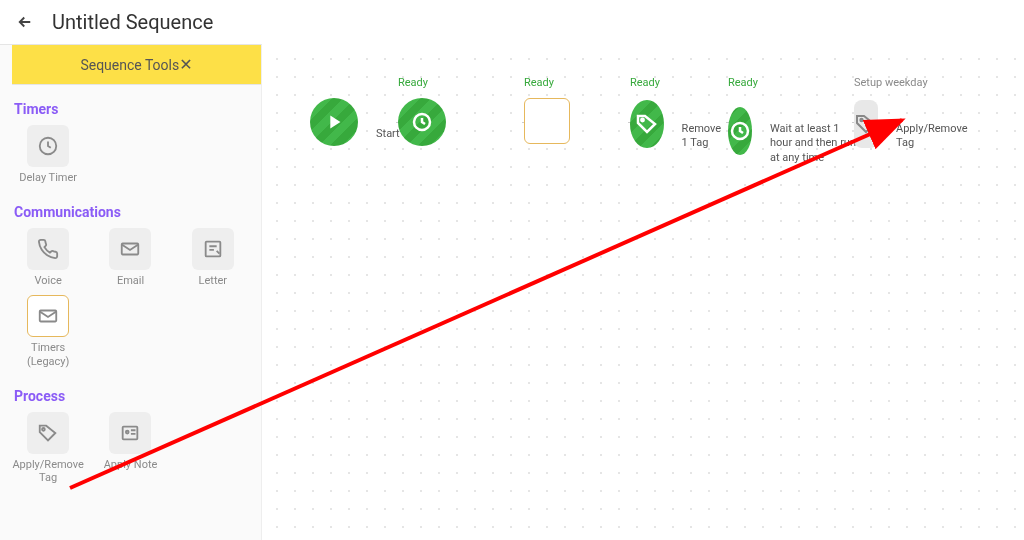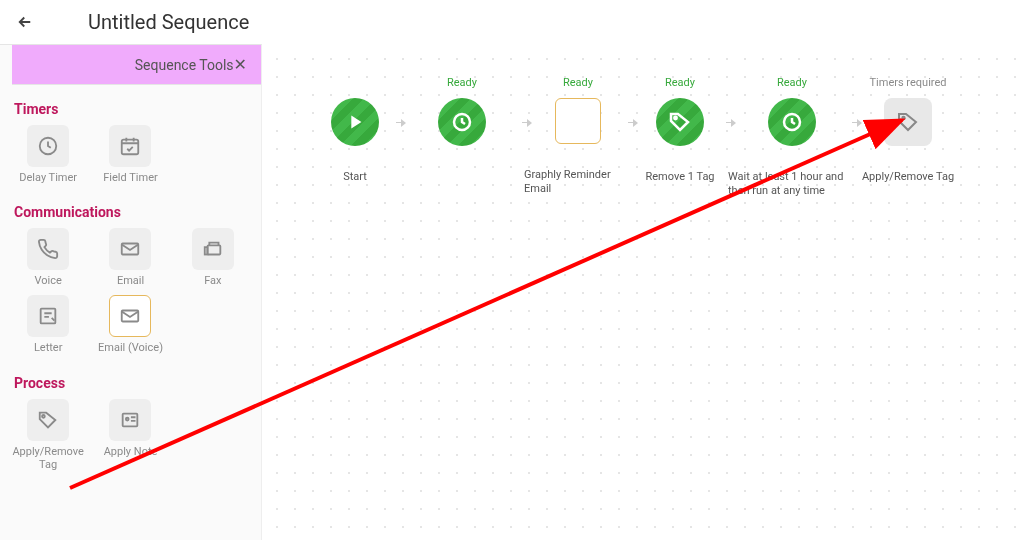--- a/index.html
+++ b/index.html
@@ -1,34 +1,34 @@
 <!DOCTYPE html>
 <html><head>
 <meta charset="utf-8">
 <style>
   * { box-sizing: border-box; margin: 0; padding: 0; }
   body { font-family: -apple-system, BlinkMacSystemFont, "Segoe UI", Roboto, Arial, sans-serif; background: #fff; width: 1024px; height: 540px; overflow: hidden; position: relative; }
-  .topbar { display: flex; align-items: center; height: 44px; padding: 0 14px; gap: 36px; }
+  .topbar { display: flex; align-items: center; height: 44px; padding: 0 14px; }
   .back-arrow { width: 22px; height: 22px; display: flex; align-items: center; justify-content: center; cursor: pointer; color: #444; }
   .title { margin-left: 16px; font-size: 20px; color: #333; font-weight: 400; }
   .main { display: flex; height: calc(540px - 44px); }
   .sidebar { width: 262px; border-top: 1px solid #e5e5e5; background: #fafafa; border-right: 1px solid #eee; position: relative; }
-  .sidebar-header { display: flex; align-items: center; justify-content: flex-end; padding: 10px 14px; border-bottom: 1px solid #e5e5e5; background: #f0abfc; margin-left: 12px; }
+  .sidebar-header { display: flex; align-items: center; justify-content: center; padding: 10px 14px; border-bottom: 1px solid #e5e5e5; background: #fde047; margin-left: 12px; }
   .sidebar-title { font-size: 14px; color: #555; }
   .close-x { font-size: 16px; color: #555; cursor: pointer; }
   .section { padding: 10px 10px 4px; }
-  .section-title { font-size: 14px; font-weight: 700; color: #be185d; margin: 6px 4px 8px; }
+  .section-title { font-size: 14px; font-weight: 700; color: #8b5cf6; margin: 6px 4px 8px; }
   .tool-grid { display: grid; grid-template-columns: repeat(3, 1fr); gap: 8px 6px; }
   .tool { display: flex; flex-direction: column; align-items: center; text-align: center; cursor: pointer; }
   .tool-icon { width: 42px; height: 42px; border-radius: 6px; background: #eeeeee; display: flex; align-items: center; justify-content: center; color: #8a8a8a; }
   .tool-icon.bordered { background: #fff; border: 1px solid #e6b85c; }
   .tool-label { font-size: 11px; color: #8a8a8a; margin-top: 4px; line-height: 1.2; }
   .canvas { flex: 1; position: relative; background-image: radial-gradient(#e5e5e5 1px, transparent 1px); background-size: 18px 18px; background-position: 6px 6px; }
   .flow { position: absolute; top: 54px; left: 48px; display: flex; align-items: flex-start; }
-  .node-wrap { display: flex; flex-direction: column; align-items: center; width: 110px; position: relative; }
+  .node-wrap { display: flex; flex-direction: row; align-items: center; width: 110px; position: relative; gap: 18px; }
   .node-status { font-size: 11px; color: #37a93c; position: absolute; top: -22px; }
   .node-status.setup { color: #8a8a8a; }
   .node { width: 48px; height: 48px; border-radius: 50%; background: #37a93c; display: flex; align-items: center; justify-content: center; color: #fff; position: relative; }
   .node.striped { background: repeating-linear-gradient(135deg, #37a93c 0 8px, #42b84a 8px 16px); }
   .node.empty { background: #fff; border: 1px solid #e6b85c; border-radius: 6px; width: 46px; height: 46px; }
   .node.gray { background: #e8e8e8; color: #888; border-radius: 8px; }
   .node-label { font-size: 11px; color: #555; margin-top: 24px; text-align: left; line-height: 1.3; }
   .arrow { width: 6px; display: flex; align-items: center; margin: 0 -4px; margin-top: 24px; position: relative; }
   .arrow-line { height: 1px; background: #ccc; flex: 1; position: relative; }
   .arrow-line::after { content: ''; position: absolute; right: -4px; top: -3px; border-left: 5px solid #ccc; border-top: 4px solid transparent; border-bottom: 4px solid transparent; }
@@ -58,29 +58,20 @@
       <div class="tool-grid">
         <div class="tool">
           <div class="tool-icon">
             <svg width="22" height="22" viewBox="0 0 24 24" fill="none" stroke="currentColor" stroke-width="2">
                 <circle cx="12" cy="12" r="9"></circle>
                 <path d="M12 7v5l3 2"></path>
               </svg>
           </div>
           <div class="tool-label">Delay Timer</div>
         </div>
-        <div class="tool">
-          <div class="tool-icon">
-            <svg width="22" height="22" viewBox="0 0 24 24" fill="none" stroke="currentColor" stroke-width="2">
-                <rect x="3" y="5" width="18" height="16" rx="2"></rect>
-                <path d="M3 9h18M8 3v4M16 3v4M9 15l2 2 4-4"></path>
-              </svg>
-          </div>
-          <div class="tool-label">Field Timer</div>
-        </div>
       </div>
     </div>
 
     <div class="section">
       <div class="section-title">Communications</div>
       <div class="tool-grid">
         <div class="tool">
           <div class="tool-icon">
             <svg width="22" height="22" viewBox="0 0 24 24" fill="none" stroke="currentColor" stroke-width="2">
                 <path d="M22 16.92v3a2 2 0 0 1-2.18 2 19.8 19.8 0 0 1-8.63-3.07 19.5 19.5 0 0 1-6-6A19.8 19.8 0 0 1 2.12 4.18 2 2 0 0 1 4.11 2h3a2 2 0 0 1 2 1.72c.13.96.37 1.9.72 2.81a2 2 0 0 1-.45 2.11L8.09 10a16 16 0 0 0 6 6l1.36-1.29a2 2 0 0 1 2.11-.45c.9.35 1.85.6 2.81.72A2 2 0 0 1 22 16.92z"></path>
@@ -93,44 +84,34 @@
             <svg width="22" height="22" viewBox="0 0 24 24" fill="none" stroke="currentColor" stroke-width="2">
                 <rect x="3" y="6" width="18" height="12" rx="1"></rect>
                 <path d="M3 7l9 6 9-6"></path>
               </svg>
           </div>
           <div class="tool-label">Email</div>
         </div>
         <div class="tool">
           <div class="tool-icon">
             <svg width="22" height="22" viewBox="0 0 24 24" fill="none" stroke="currentColor" stroke-width="2">
-                <rect x="6" y="8" width="14" height="10" rx="1"></rect>
-                <rect x="3" y="10" width="3" height="8"></rect>
-                <path d="M8 8V5h10v3"></path>
-              </svg>
-          </div>
-          <div class="tool-label">Fax</div>
-        </div>
-        <div class="tool">
-          <div class="tool-icon">
-            <svg width="22" height="22" viewBox="0 0 24 24" fill="none" stroke="currentColor" stroke-width="2">
                 <rect x="4" y="4" width="16" height="16" rx="1"></rect>
                 <path d="M8 9h8M8 13h5M16 14l3 3"></path>
               </svg>
           </div>
           <div class="tool-label">Letter</div>
         </div>
         <div class="tool">
           <div class="tool-icon bordered">
             <svg width="22" height="22" viewBox="0 0 24 24" fill="none" stroke="currentColor" stroke-width="2">
                 <rect x="3" y="6" width="18" height="12" rx="1"></rect>
                 <path d="M3 7l9 6 9-6"></path>
               </svg>
           </div>
-          <div class="tool-label">Email (Voice)</div>
+          <div class="tool-label">Timers (Legacy)</div>
         </div>
       </div>
     </div>
 
     <div class="section">
       <div class="section-title">Process</div>
       <div class="tool-grid">
         <div class="tool">
           <div class="tool-icon">
             <svg width="22" height="22" viewBox="0 0 24 24" fill="none" stroke="currentColor" stroke-width="2">
@@ -178,21 +159,20 @@
             </svg>
         </div>
       </div>
       <div class="arrow">
           <div class="arrow-line"></div>
         </div>
 
       <div class="node-wrap" style="width:108px">
         <div class="node-status">Ready</div>
         <div class="node empty"></div>
-        <div class="node-label">Graphly Reminder Email</div>
       </div>
       <div class="arrow">
           <div class="arrow-line"></div>
         </div>
 
       <div class="node-wrap" style="width:100px">
         <div class="node-status">Ready</div>
         <div class="node striped">
           <svg width="24" height="24" viewBox="0 0 24 24" fill="none" stroke="#fff" stroke-width="2.5">
               <path d="M20 12l-8 8-9-9V4h7l10 8z"></path>
@@ -213,21 +193,21 @@
               <path d="M12 8v4l3 2"></path>
             </svg>
         </div>
         <div class="node-label">Wait at least 1 hour and then run at any time</div>
       </div>
       <div class="arrow">
           <div class="arrow-line"></div>
         </div>
 
       <div class="node-wrap" style="width:108px">
-        <div class="node-status setup">Timers required</div>
+        <div class="node-status setup">Setup weekday</div>
         <div class="node gray">
           <svg width="24" height="24" viewBox="0 0 24 24" fill="none" stroke="#888" stroke-width="2">
               <path d="M20 12l-8 8-9-9V4h7l10 8z"></path>
               <circle cx="7.5" cy="8" r="1.2"></circle>
             </svg>
         </div>
         <div class="node-label">Apply/Remove Tag</div>
       </div>
     </div>
   </div>

